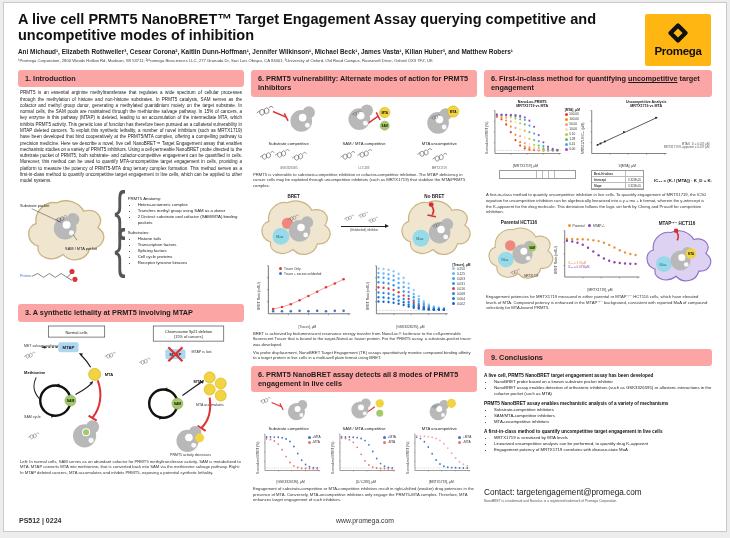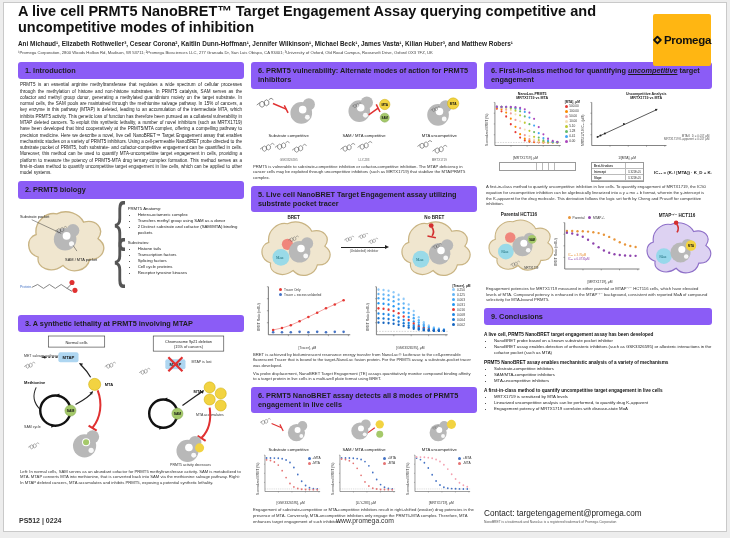--- a/index.html
+++ b/index.html
@@ -1,32 +1,32 @@
 <!DOCTYPE html>
 <html><head>
 <meta charset="utf-8">
 <style>
   html,body{margin:0;padding:0;background:#ededed;}
   *{box-sizing:border-box;}
   .poster{position:relative;width:724px;height:530px;margin:2px auto 0;background:#fff;
     border:1px solid #c9c9c9;font-family:"Liberation Sans",sans-serif;color:#1c1c1c;overflow:hidden;}
   
-  .hd{padding:1px 14px 2px;}
+  .hd{padding:9px 14px 2px;}
   .title{font-size:14.5px;font-weight:bold;line-height:1.08;width:600px;color:#111;}
   .authors{font-size:6.4px;font-weight:bold;margin-top:5px;color:#222;}
   .affil{font-size:4.2px;margin-top:3px;color:#444;}
-  .logo{position:absolute;top:11px;right:15px;width:58px;height:52px;background:#FFB612;
-    display:flex;flex-direction:row;align-items:center;justify-content:center;gap:2px;border-radius:2px;}
+  .logo{position:absolute;top:11px;right:15px;width:66px;height:52px;background:#FFB612;
+    display:flex;flex-direction:column;align-items:center;justify-content:center;gap:2px;border-radius:2px;}
   .logo span{font-size:11.5px;font-weight:bold;color:#101010;letter-spacing:-0.3px;}
   
   .cols{display:flex;gap:7px;padding:5px 14px 0;}
   .col{width:228px;display:flex;flex-direction:column;}
-  .sec-h{background:#8b5cf6;border-radius:3px;padding:4px 7px;font-size:7.3px;font-weight:bold;color:#1d1d1d;line-height:1.25;margin-bottom:3px;}
+  .sec-h{background:#fca5a5;border-radius:3px;padding:4px 7px;font-size:7.3px;font-weight:bold;color:#1d1d1d;line-height:1.25;margin-bottom:3px;}
   .sec{margin-bottom:5px;}
-  .u{text-decoration:underline;font-style:italic;}
+  .u{text-decoration:underline;}
   .body{font-size:4.55px;line-height:1.38;margin:1px 2px 0;color:#222;}
   .just{text-align:justify;}
   .cap{font-size:4.2px;line-height:1.35;color:#333;margin:2px 2px 0;}
   
   svg text{font-family:"Liberation Sans",sans-serif;}
   .figrow{display:flex;justify-content:space-around;align-items:flex-start;}
   .panel{display:flex;flex-direction:column;align-items:center;width:72px;}
   .plabel{font-size:4.2px;margin:1px 0;color:#222;}
   .pname{font-size:3px;color:#666;margin-top:1px;}
   .celltitle{font-size:4.6px;font-weight:bold;text-align:center;color:#222;}
@@ -104,21 +104,20 @@
   <div class="cols">
 
     <div class="col">
 
       <div class="sec">
         <div class="sec-h">1. Introduction</div>
         <p class="body just">PRMT5 is an essential arginine methyltransferase that regulates a wide spectrum of cellular processes through the methylation of histone and non-histone substrates. In PRMT5 catalysis, SAM serves as the cofactor and methyl group donor, generating a methylated guanidinium moiety on the target substrate. In normal cells, the SAM pools are maintained through the methionine salvage pathway. In 15% of cancers, a key enzyme in this pathway (MTAP) is deleted, leading to an accumulation of the intermediate MTA, which inhibits PRMT5 activity. This genetic loss of function has therefore been pursued as a collateral vulnerability in MTAP deleted cancers. To exploit this synthetic lethality, a number of novel inhibitors (such as MRTX1719) have been developed that bind cooperatively at the PRMT5/MTA complex, offering a compelling pathway to precision medicine. Here we describe a novel, live cell NanoBRET™ Target Engagement assay that enables mechanistic studies on a variety of PRMT5 inhibitors. Using a cell-permeable NanoBRET probe directed to the substrate pocket of PRMT5, both substrate- and cofactor-competitive engagement can be quantified in cells. Moreover, this method can be used to quantify MTA-uncompetitive target engagement in cells, providing a platform to measure the potency of PRMT5-MTA drug ternary complex formation. This method serves as a first-in-class method to quantify uncompetitive target engagement in live cells, which can be applied to other model systems.</p>
       </div>
 
       <div class="sec">
-        <div class="sec-h">2. PRMT5 biology</div>
         <div style="display:flex;gap:3px;margin-top:2px;">
           <svg width="100" height="108" viewBox="0 0 95 102">
             <use href="#blob" fill="#F0E6CF" stroke="#C9B483" transform="translate(8,6) scale(1.05)"></use>
             <use href="#prot" transform="translate(48,34)"></use>
             <use href="#mol" transform="translate(40,22) scale(0.55)" stroke="#222"></use>
             <line x1="14" y1="14" x2="44" y2="28" stroke="#333" stroke-width="0.5"></line>
             <text x="2" y="12" font-size="4" fill="#222">Substrate pocket</text>
             <line x1="60" y1="46" x2="56" y2="40" stroke="#333" stroke-width="0.5"></line>
             <text x="48" y="56" font-size="4" fill="#222">SAM / MTA pocket</text>
 
@@ -277,21 +276,20 @@
               <use href="#mol" transform="translate(10,3) scale(0.7)"></use>
               <use href="#mol" transform="translate(26,8) scale(0.7)"></use>
             </svg>
             <div class="pname">MRTX1719</div>
           </div>
         </div>
         <p class="cap">PRMT5 is vulnerable to substrate-competitive inhibition or cofactor-competitive inhibition. The MTAP deficiency in cancer cells may be exploited through uncompetitive inhibitors (such as MRTX1719) that stabilize the MTA/PRMT5 complex.</p>
       </div>
 
       <div class="sec">
-        <div class="sec-h">5. Live cell NanoBRET Target Engagement assay utilizing substrate pocket tracer</div>
         <div class="figrow" style="align-items:flex-start;">
           <div style="text-align:center;">
             <div class="celltitle">BRET</div>
             <svg width="76" height="58" viewBox="0 0 80 62">
               <use href="#blob" fill="#F0E6CF" stroke="#C9B483" transform="translate(3,2)"></use>
               <circle cx="26" cy="40" r="9" fill="#8FD8EA" opacity="0.9"></circle>
               <circle cx="33" cy="26" r="6" fill="#EF7B72" opacity="0.9"></circle>
               <use href="#prot" transform="translate(46,34)"></use>
               <use href="#mol" transform="translate(36,18) scale(0.5)" stroke="#222"></use>
               <text x="21" y="42" font-size="3.4" fill="#065a68">NLuc</text>
@@ -1070,21 +1068,21 @@
               <text x="56" y="31.8" font-size="3.2" font-weight="bold" text-anchor="middle" fill="#111">MTA</text>
               <path d="M40,6 c2,3 2,6 0,9" stroke="#D32F2F" stroke-width="1.8" fill="none"></path>
               <circle cx="39" cy="4" r="2.6" fill="#D32F2F"></circle>
               <text x="20" y="44" font-size="3.4" fill="#065a68">NLuc</text>
             </svg>
           </div>
         </div>
         <p class="cap">Engagement potencies for MRTX1719 measured in either parental or MTAP⁻ᐟ⁻ HCT116 cells, which have elevated levels of MTA. Compound potency is enhanced in the MTAP⁻ᐟ⁻ background, consistent with reported MoA of compound selectivity for MTA-bound PRMT5.</p>
       </div>
 
-      <div class="sec" style="display:flex;flex-direction:column;flex:1;">
+      <div class="sec" style="display:flex;flex-direction:column;flex:1;margin-top:33px;">
         <div class="sec-h">9. Conclusions</div>
         <div class="grp-title">A live cell, PRMT5 NanoBRET target engagement assay has been developed</div>
         <ul class="small">
 
         <li>NanoBRET probe based on a known substrate pocket inhibitor</li>
             <li>NanoBRET assay enables detection of orthosteric inhibitors (such as GSK3326595) or allosteric interactions in the cofactor pocket (such as MTA)</li>
           </ul>
         <div class="grp-title">PRMT5 NanoBRET assay enables mechanistic analysis of a variety of mechanisms</div>
         <ul class="small">
 

